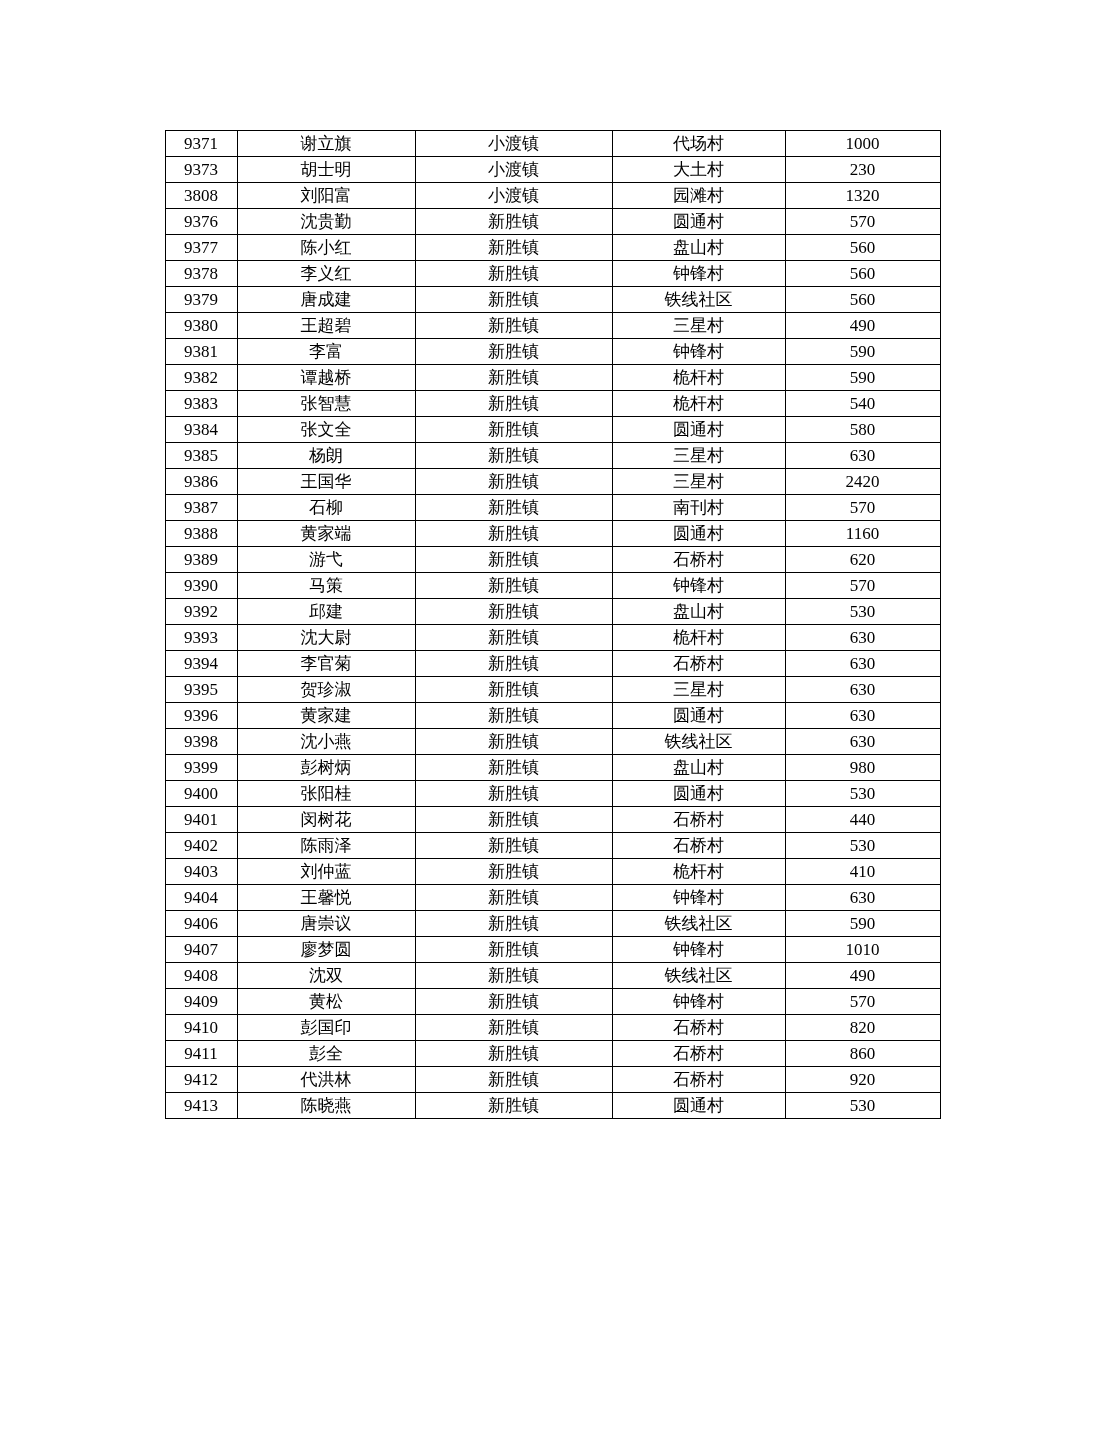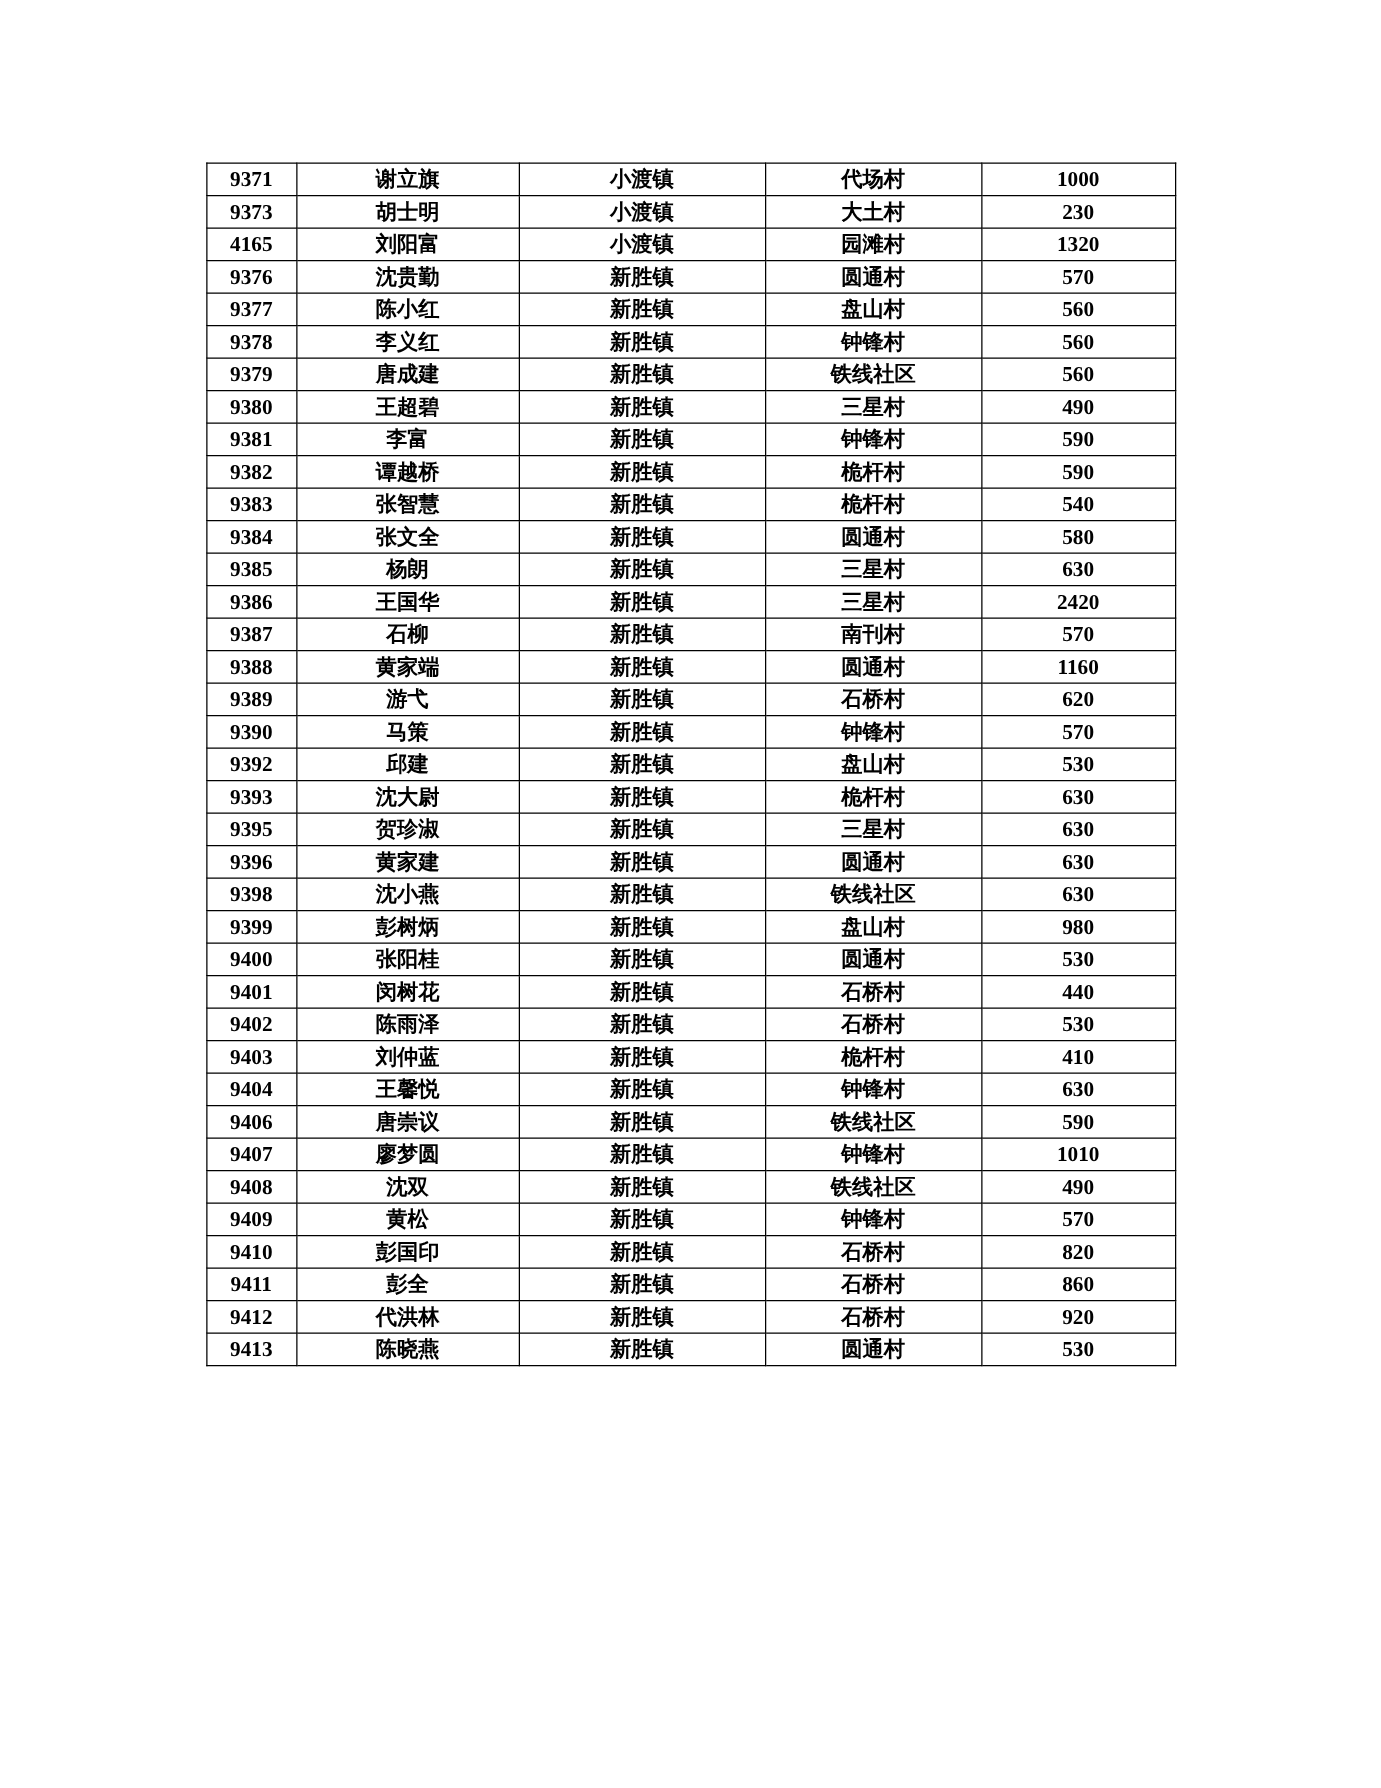--- a/index.html
+++ b/index.html
@@ -7,21 +7,20 @@
     padding: 0;
     background: #ffffff;
   }
   .page {
     position: relative;
     width: 1105px;
     height: 1430px;
     background: #ffffff;
     font-family: "Liberation Serif", "DejaVu Serif", serif;
     overflow: hidden;
-    font-weight: bold;
   }
   table.doc-table {
     border-collapse: collapse;
     table-layout: fixed;
     width: 775px;
     margin: 130px auto 0 auto;
   }
   table.doc-table td {
     border: 1px solid #000000;
     height: 25px;
@@ -60,21 +59,21 @@
           <td>1000</td>
         </tr>
         <tr>
           <td>9373</td>
           <td>胡士明</td>
           <td>小渡镇</td>
           <td>大土村</td>
           <td>230</td>
         </tr>
         <tr>
-          <td>4165</td>
+          <td>3808</td>
           <td>刘阳富</td>
           <td>小渡镇</td>
           <td>园滩村</td>
           <td>1320</td>
         </tr>
         <tr>
           <td>9376</td>
           <td>沈贵勤</td>
           <td>新胜镇</td>
           <td>圆通村</td>
@@ -183,20 +182,27 @@
           <td>邱建</td>
           <td>新胜镇</td>
           <td>盘山村</td>
           <td>530</td>
         </tr>
         <tr>
           <td>9393</td>
           <td>沈大尉</td>
           <td>新胜镇</td>
           <td>桅杆村</td>
+          <td>630</td>
+        </tr>
+        <tr>
+          <td>9394</td>
+          <td>李官菊</td>
+          <td>新胜镇</td>
+          <td>石桥村</td>
           <td>630</td>
         </tr>
         <tr>
           <td>9395</td>
           <td>贺珍淑</td>
           <td>新胜镇</td>
           <td>三星村</td>
           <td>630</td>
         </tr>
         <tr>

